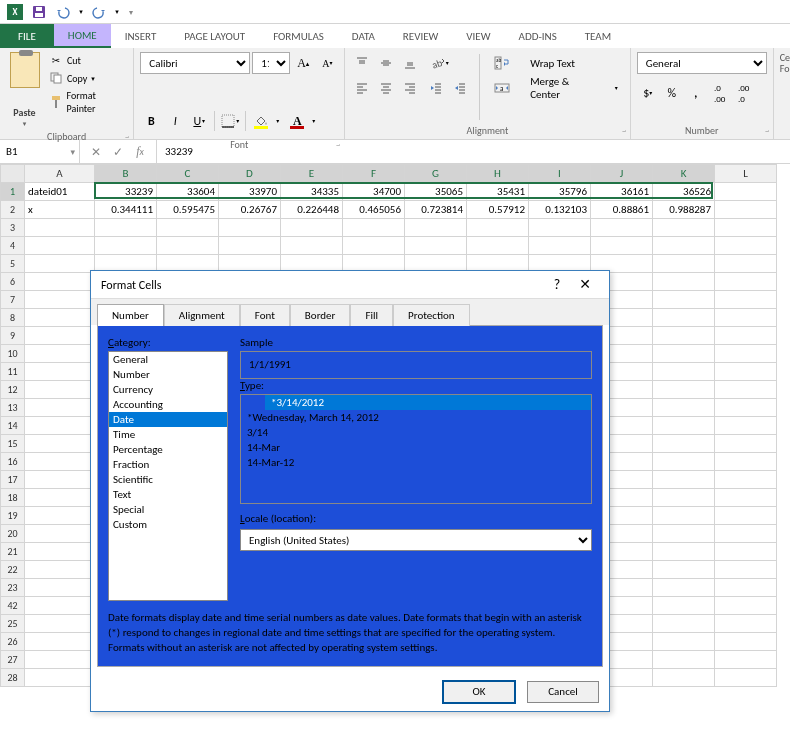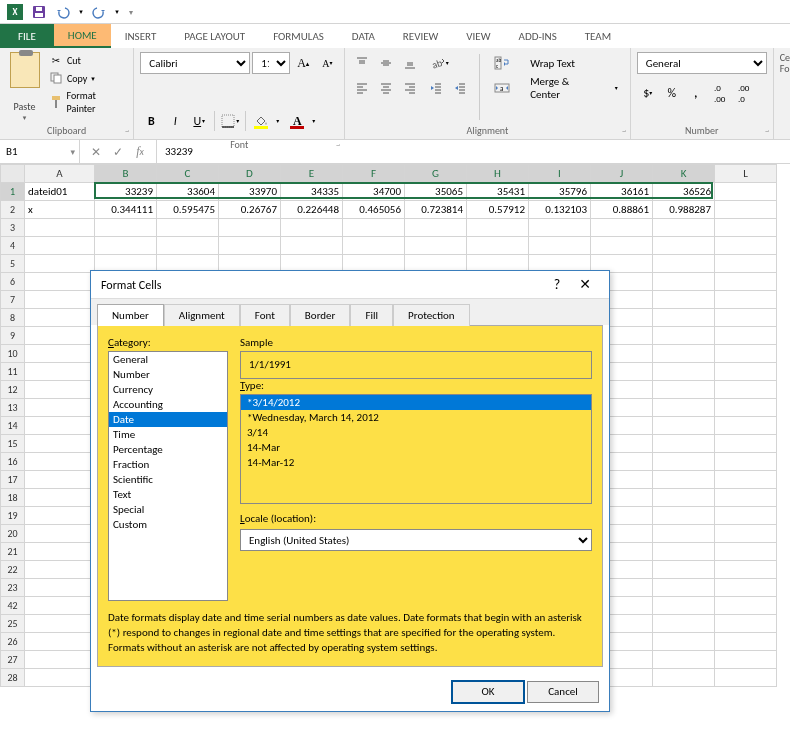--- a/index.html
+++ b/index.html
@@ -7,33 +7,33 @@
 
 
 .titlebar { height: 24px; background: #fff; border-bottom: 1px solid #d4d4d4; display: flex; align-items: center; padding: 0 4px; gap: 2px; }
 .titlebar .tb-btn { width: 22px; height: 20px; display: flex; align-items: center; justify-content: center; cursor: pointer; }
 .excel-logo { width: 16px; height: 16px; background: #217346; color: #fff; font-weight: bold; font-size: 9px; display: flex; align-items: center; justify-content: center; }
 
 
 .ribbon-tabs { height: 24px; display: flex; align-items: stretch; background: #fff; }
 .ribbon-tab { padding: 0 14px; display: flex; align-items: center; font-size: 11px; color: #555; cursor: pointer; }
 .ribbon-tab.file { background: #217346; color: #fff; padding: 0 18px; }
-.ribbon-tab.active { color: #217346; border-bottom: 2px solid #217346; background: #fdba74; padding-left: 14px; }
+.ribbon-tab.active { color: #217346; border-bottom: 2px solid #217346; background: #c4b5fd; padding-left: 14px; }
 
 
 .ribbon { height: 92px; background: #f1f1f1; border-bottom: 1px solid #d4d4d4; display: flex; }
 .ribbon-group { border-right: 1px solid #d4d4d4; padding: 4px 6px 2px 6px; display: flex; flex-direction: column; justify-content: space-between; }
 .ribbon-group .group-content { display: flex; gap: 4px; flex: 1; }
 .ribbon-group .group-label { text-align: center; font-size: 10px; color: #666; padding-top: 2px; position: relative; }
 .ribbon-group .group-label::after { content: '⌐'; position: absolute; right: -2px; bottom: 0; font-size: 8px; transform: rotate(180deg); color: #888; }
 
 .paste-big { width: 38px; display: flex; flex-direction: column; align-items: center; cursor: pointer; }
 .paste-icon { width: 30px; height: 36px; background: #f9e7b8; border: 1px solid #c0a050; position: relative; }
 .paste-icon::before { content: ''; position: absolute; top: -3px; left: 8px; width: 14px; height: 6px; background: #888; border-radius: 2px; }
-.paste-label { font-size: 10px; color: #444; margin-top: 12px; }
+.paste-label { font-size: 10px; color: #444; margin-top: 18px; font-weight: bold; }
 
 .clip-mini { display: flex; flex-direction: column; gap: 2px; font-size: 10px; }
 .clip-mini .mini-row { display: flex; align-items: center; gap: 4px; cursor: pointer; padding: 1px 2px; }
 .mini-icon { width: 14px; height: 14px; display: inline-flex; align-items: center; justify-content: center; }
 
 
 .font-row { display: flex; gap: 2px; align-items: center; margin-bottom: 4px; }
 .font-select { border: 1px solid #ababab; background: #fff; height: 22px; font-size: 11px; padding: 0 4px; }
 .font-name { width: 110px; }
 .font-size { width: 38px; }
@@ -71,35 +71,35 @@
 .sel-border { position: absolute; border: 2px solid #217346; pointer-events: none; }
 
 
 .dialog { position: absolute; left: 90px; top: 270px; width: 520px; background: #fff; border: 1px solid #3a7dbb; box-shadow: 2px 2px 6px rgba(0,0,0,0.2); font-size: 11px; }
 .dialog-title { height: 28px; background: #fff; border-bottom: 1px solid #ddd; display: flex; align-items: center; padding: 0 10px; font-size: 12px; }
 .dialog-title .spacer { flex: 1; }
 .dialog-title .dlg-btn { width: 28px; height: 24px; display: flex; align-items: center; justify-content: center; cursor: pointer; font-size: 14px; }
 .dialog-tabs { display: flex; background: #f0f0f0; padding: 4px 6px 0 6px; gap: 0; }
 .dialog-tab { padding: 4px 14px; font-size: 11px; cursor: pointer; border: 1px solid #ccc; border-bottom: none; background: #f0f0f0; position: relative; top: 1px; }
 .dialog-tab.active { background: #fff; border-color: #aaa; }
-.dialog-body { border: 1px solid #aaa; margin: 0 6px 6px 6px; background: #fde047; padding: 10px; }
+.dialog-body { border: 1px solid #aaa; margin: 0 6px 6px 6px; background: #1d4ed8; padding: 10px; }
 .dlg-row { display: flex; gap: 12px; }
 .dlg-col { display: flex; flex-direction: column; }
 .dlg-label { font-size: 11px; margin-bottom: 2px; }
 .dlg-label u { text-decoration: underline; }
 .cat-list { width: 120px; height: 250px; border: 1px solid #888; background: #fff; overflow-y: scroll; font-size: 11px; }
 .cat-item { padding: 1px 4px; cursor: pointer; }
 .cat-item.selected { background: #0078d7; color: #fff; }
 .sample-box { border: 1px solid #888; padding: 6px 8px; min-height: 28px; }
 .type-list { height: 110px; border: 1px solid #888; overflow-y: scroll; font-size: 11px; }
 .type-item { padding: 1px 6px; cursor: pointer; }
-.type-item.selected { background: #0078d7; color: #fff; }
+.type-item.selected { background: #0078d7; color: #fff; margin-left: 24px; }
 .locale-select { width: 100%; height: 22px; border: 1px solid #888; background: #fff; font-size: 11px; padding: 0 4px; margin-top: 2px; }
 .dlg-desc { margin-top: 10px; font-size: 11px; line-height: 1.35; }
-.dlg-footer { display: flex; justify-content: flex-end; gap: 3px; padding: 8px 10px; }
+.dlg-footer { display: flex; justify-content: flex-end; gap: 12px; padding: 8px 10px; }
 .dlg-footer button { width: 72px; height: 22px; font-size: 11px; background: #f0f0f0; border: 1px solid #888; cursor: pointer; }
 .dlg-footer button.primary { border: 1px solid #005499; outline: 1px solid #005499; }
 
 svg { display: block; }
 </style>
 </head>
 <body>
 
 <div class="titlebar">
   <div class="tb-btn">

